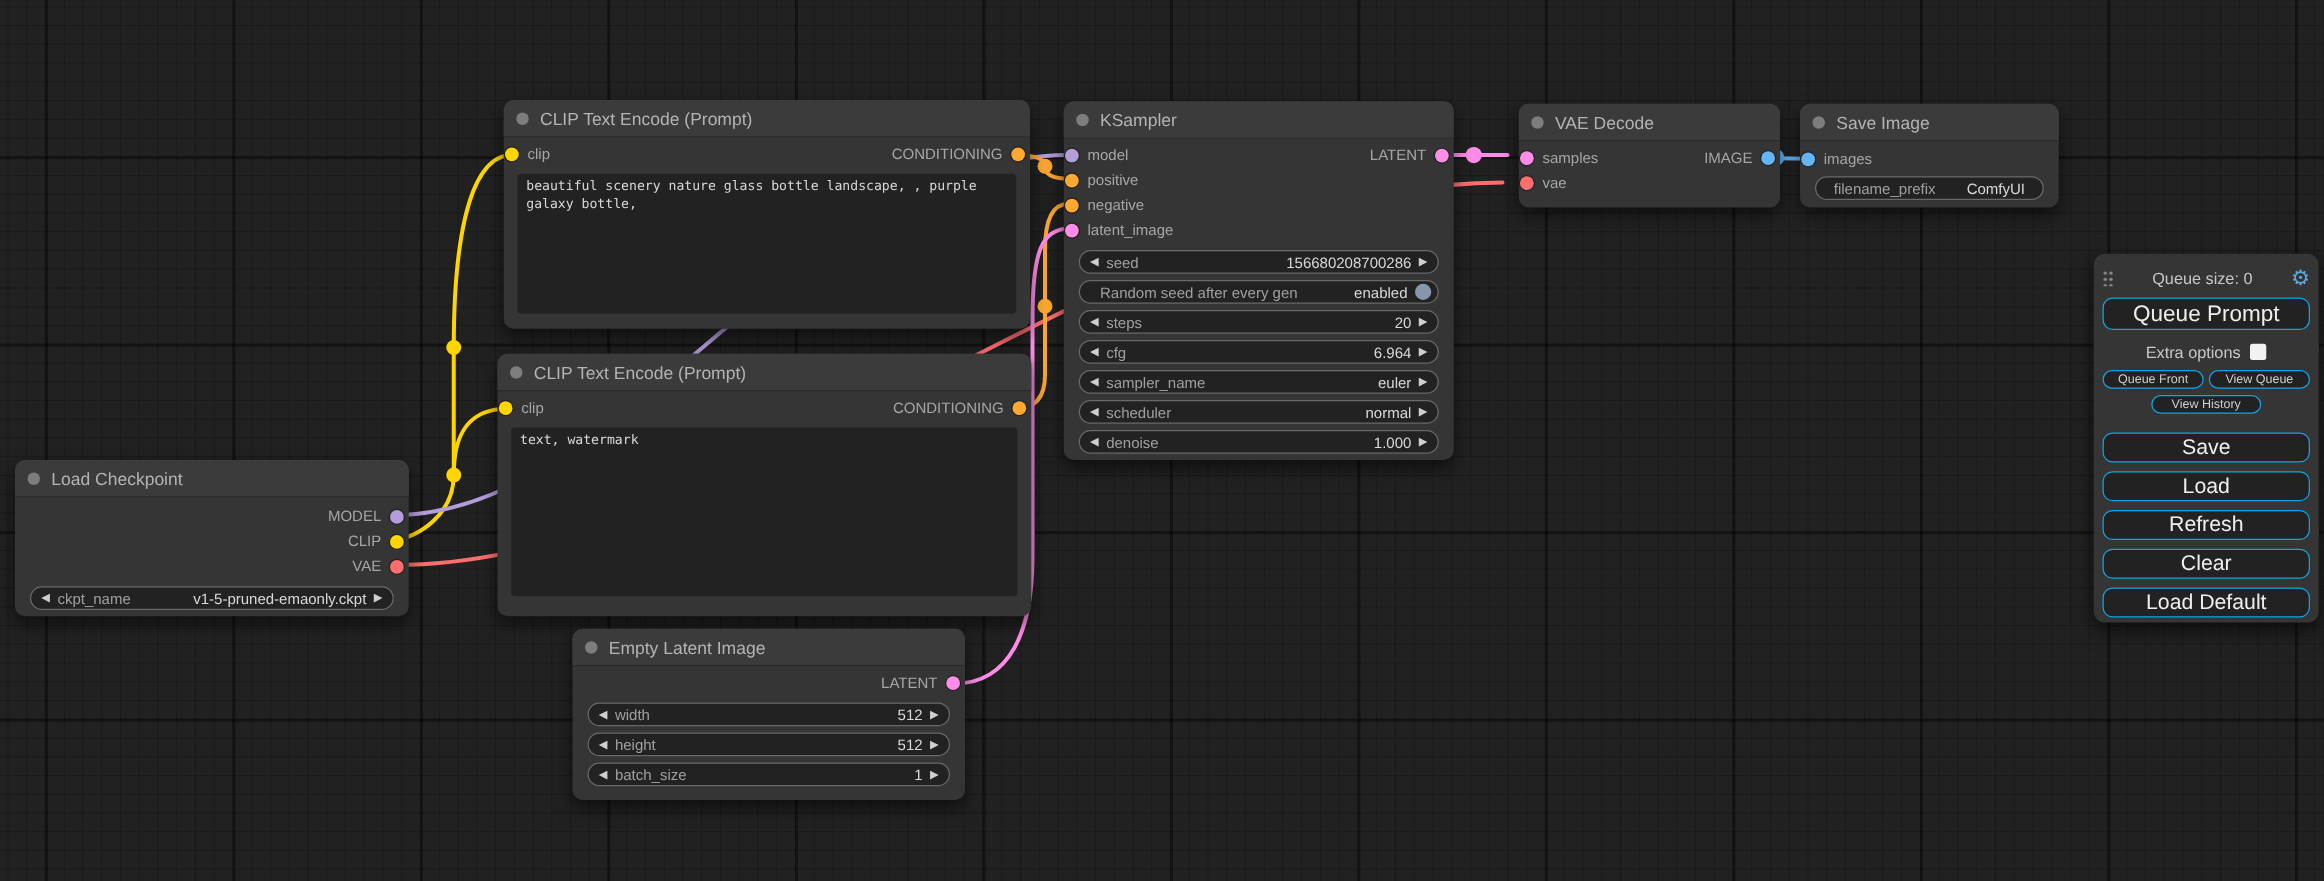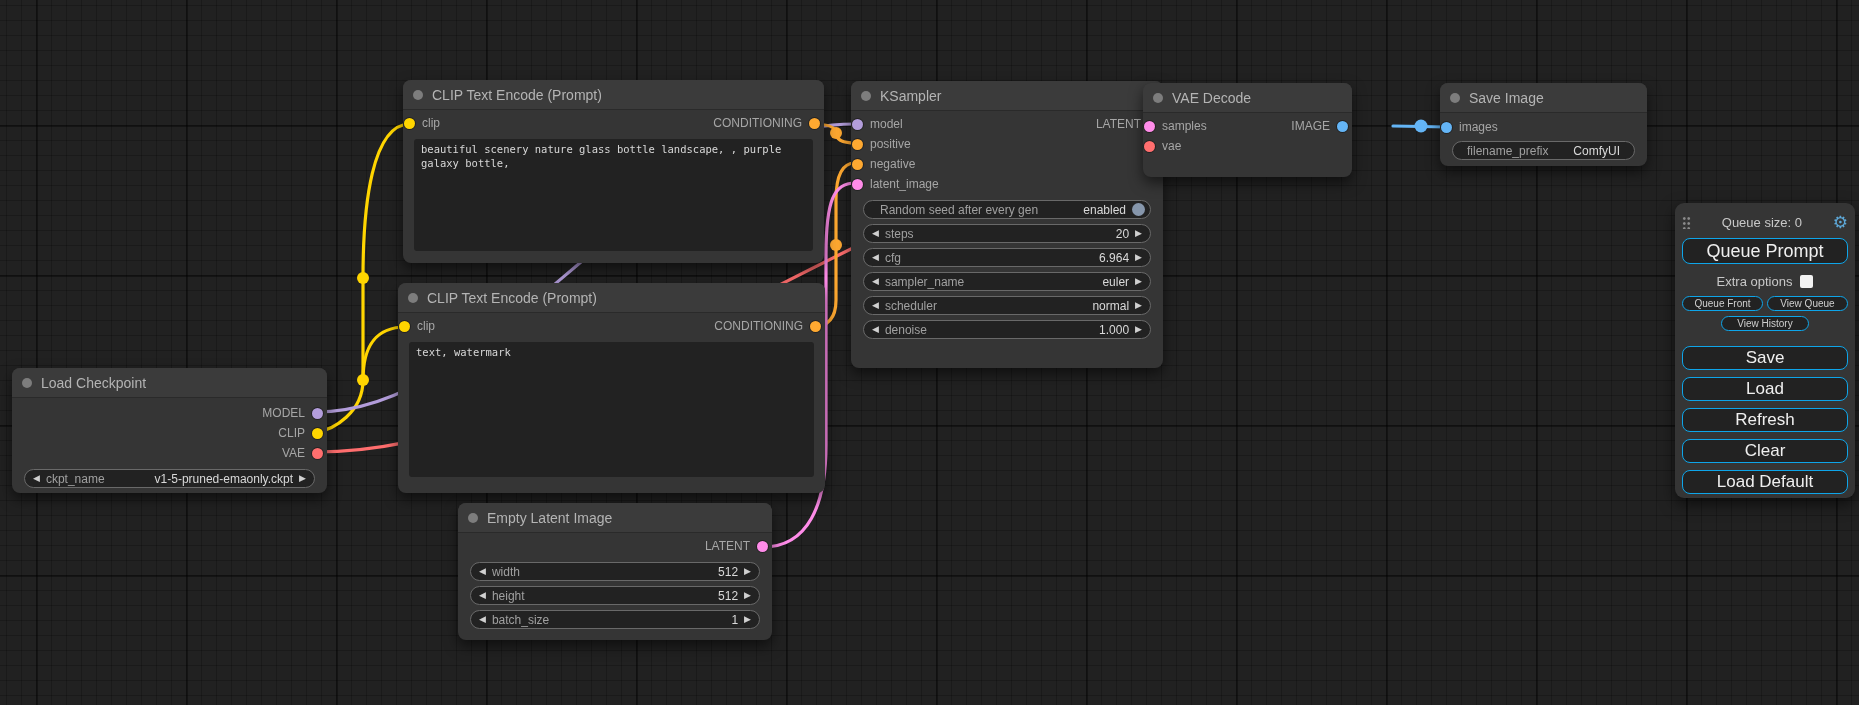--- a/index.html
+++ b/index.html
@@ -227,20 +227,26 @@
       <div class="srow">
         <span class="port" style="background: rgb(255, 140, 233);"></span>
         <span class="slabel">latent_image</span>
       </div>
       <div class="srow outrow" style="position:absolute; top:3px; right:0; left:auto;">
         <span class="slabel">LATENT</span>
         <span class="port" style="background: rgb(255, 140, 233);"></span>
       </div>
     </div>
     <div class="widgets" style="margin-top:6px;">
+      <div class="widget">
+        <span class="arr l"></span>
+        <span class="wlabel">seed</span>
+        <span class="wvalue">156680208700286</span>
+        <span class="arr r"></span>
+      </div>
       <div class="widget" style="padding-left:16px;">
         <span class="wlabel">Random seed after every gen</span>
         <span class="wvalue">enabled</span>
         <span class="toggle-dot" style="background: rgb(134, 150, 171);"></span>
       </div>
       <div class="widget">
         <span class="arr l"></span>
         <span class="wlabel">steps</span>
         <span class="wvalue">20</span>
         <span class="arr r"></span>
@@ -265,21 +271,21 @@
       </div>
       <div class="widget">
         <span class="arr l"></span>
         <span class="wlabel">denoise</span>
         <span class="wvalue">1.000</span>
         <span class="arr r"></span>
       </div>
     </div>
   </div>
 
-  <div class="node" style="left:1143px; top:83px; width:209px; height:94px;">
+  <div class="node" style="left:1215px; top:83px; width:209px; height:83px;">
     <div class="node-title">
       <span class="title-dot"></span>
       <span>VAE Decode</span>
     </div>
     <div class="slots">
       <div class="srow between" style="padding-right:4px;">
         <span style="display:flex;align-items:center;gap:7px;">
           <span class="port" style="background: rgb(255, 140, 233);"></span>
           <span class="slabel">samples</span>
         </span>

